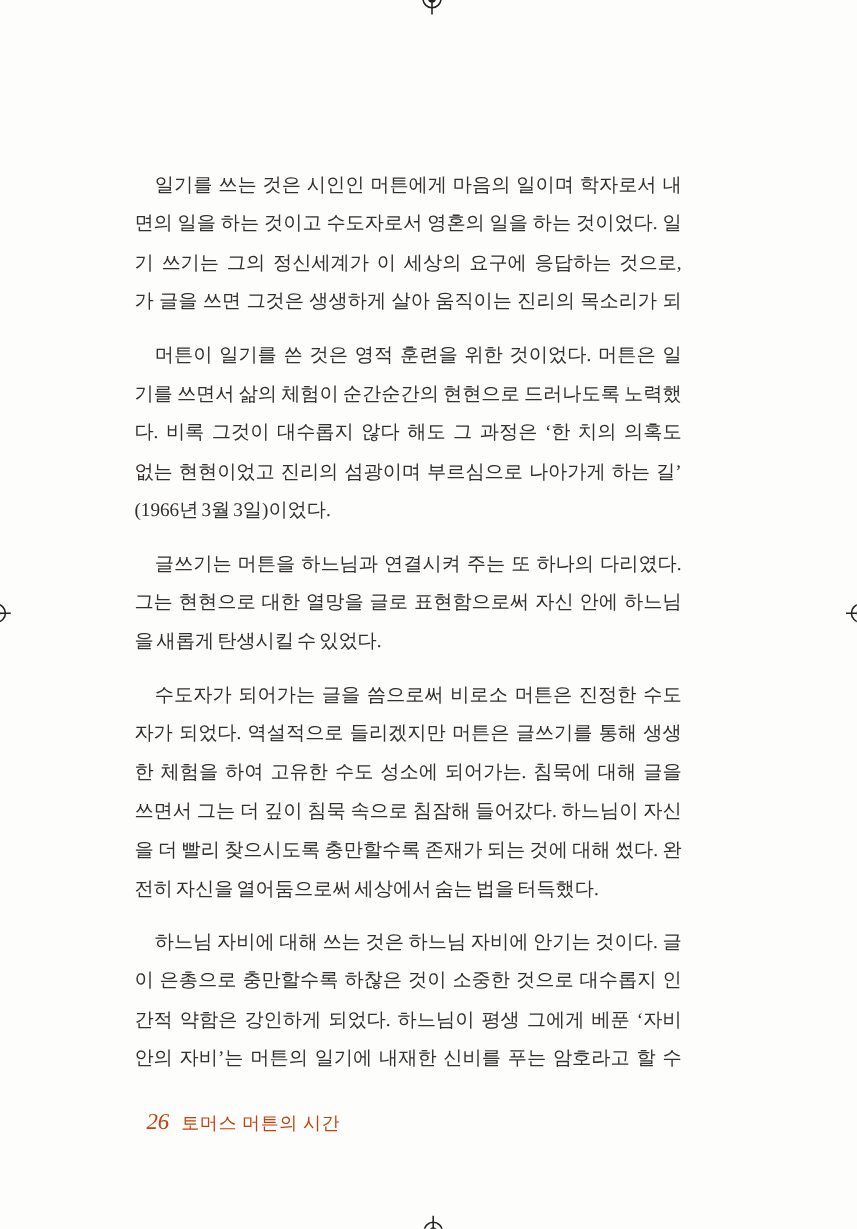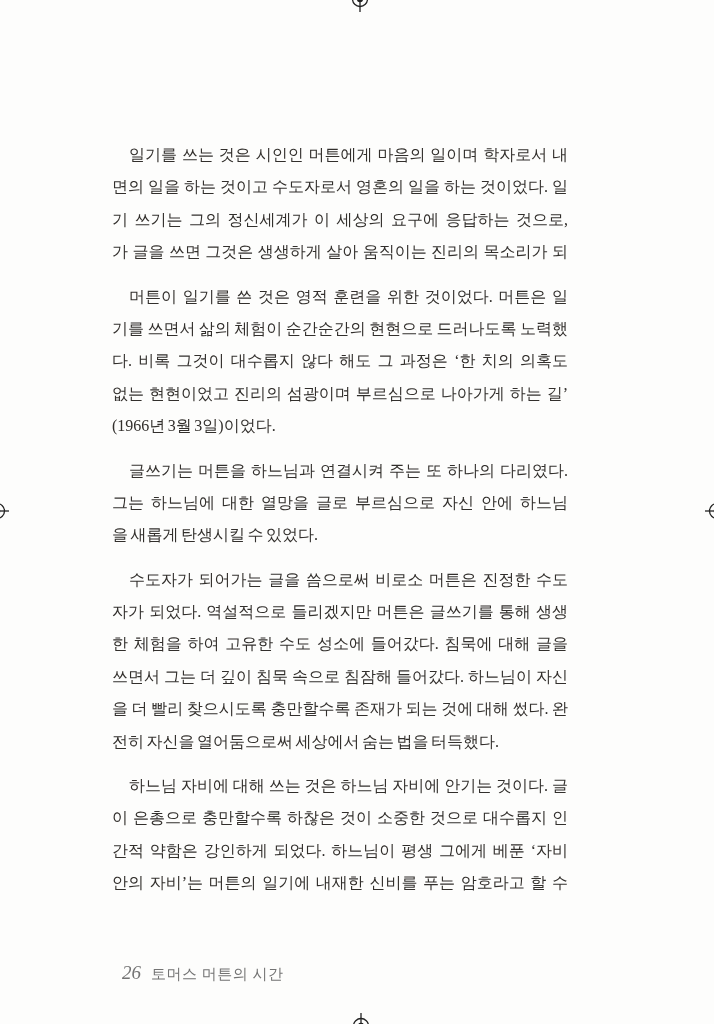--- a/index.html
+++ b/index.html
@@ -26,22 +26,22 @@
     height: 32.4px;
     line-height: 32.4px;
     text-align: justify;
     text-align-last: justify;
     overflow: hidden;
   }
   .line.ind { padding-left: 17px; margin-top: 12px; }
   .line.pend { text-align-last: left; }
   .footer {
     position: absolute;
-    left: 122px; top: 962px;
-    color: #737373;
+    left: 122px; top: 925px;
+    color: #c2410c;
     white-space: nowrap;
   }
   .footer .pgnum {
     font-style: italic;
     font-size: 19px;
     font-family: "Liberation Serif", serif;
   }
   .footer .btitle {
     font-size: 15px;
     margin-left: 10px;
@@ -85,25 +85,25 @@
     <div class="line ind">일기를 쓰는 것은 시인인 머튼에게 마음의 일이며 학자로서 내</div>
     <div class="line">면의 일을 하는 것이고 수도자로서 영혼의 일을 하는 것이었다. 일</div>
     <div class="line">기 쓰기는 그의 정신세계가 이 세상의 요구에 응답하는 것으로,</div>
     <div class="line">가 글을 쓰면 그것은 생생하게 살아 움직이는 진리의 목소리가 되</div>
     <div class="line ind">머튼이 일기를 쓴 것은 영적 훈련을 위한 것이었다. 머튼은 일</div>
     <div class="line">기를 쓰면서 삶의 체험이 순간순간의 현현으로 드러나도록 노력했</div>
     <div class="line">다. 비록 그것이 대수롭지 않다 해도 그 과정은 ‘한 치의 의혹도</div>
     <div class="line">없는 현현이었고 진리의 섬광이며 부르심으로 나아가게 하는 길’</div>
     <div class="line pend">(1966년 3월 3일)이었다.</div>
     <div class="line ind">글쓰기는 머튼을 하느님과 연결시켜 주는 또 하나의 다리였다.</div>
-    <div class="line">그는 하느님에 대한 열망을 글로 부르심으로 자신 안에 하느님</div>
+    <div class="line">그는 현현으로 대한 열망을 글로 표현함으로써 자신 안에 하느님</div>
     <div class="line pend">을 새롭게 탄생시킬 수 있었다.</div>
     <div class="line ind">수도자가 되어가는 글을 씀으로써 비로소 머튼은 진정한 수도</div>
     <div class="line">자가 되었다. 역설적으로 들리겠지만 머튼은 글쓰기를 통해 생생</div>
-    <div class="line">한 체험을 하여 고유한 수도 성소에 들어갔다. 침묵에 대해 글을</div>
+    <div class="line">한 체험을 하여 고유한 수도 성소에 되어가는. 침묵에 대해 글을</div>
     <div class="line">쓰면서 그는 더 깊이 침묵 속으로 침잠해 들어갔다. 하느님이 자신</div>
     <div class="line">을 더 빨리 찾으시도록 충만할수록 존재가 되는 것에 대해 썼다. 완</div>
     <div class="line pend">전히 자신을 열어둠으로써 세상에서 숨는 법을 터득했다.</div>
     <div class="line ind">하느님 자비에 대해 쓰는 것은 하느님 자비에 안기는 것이다. 글</div>
     <div class="line">이 은총으로 충만할수록 하찮은 것이 소중한 것으로 대수롭지 인</div>
     <div class="line">간적 약함은 강인하게 되었다. 하느님이 평생 그에게 베푼 ‘자비</div>
     <div class="line">안의 자비’는 머튼의 일기에 내재한 신비를 푸는 암호라고 할 수</div>
   </div>
 
   <div class="footer">

